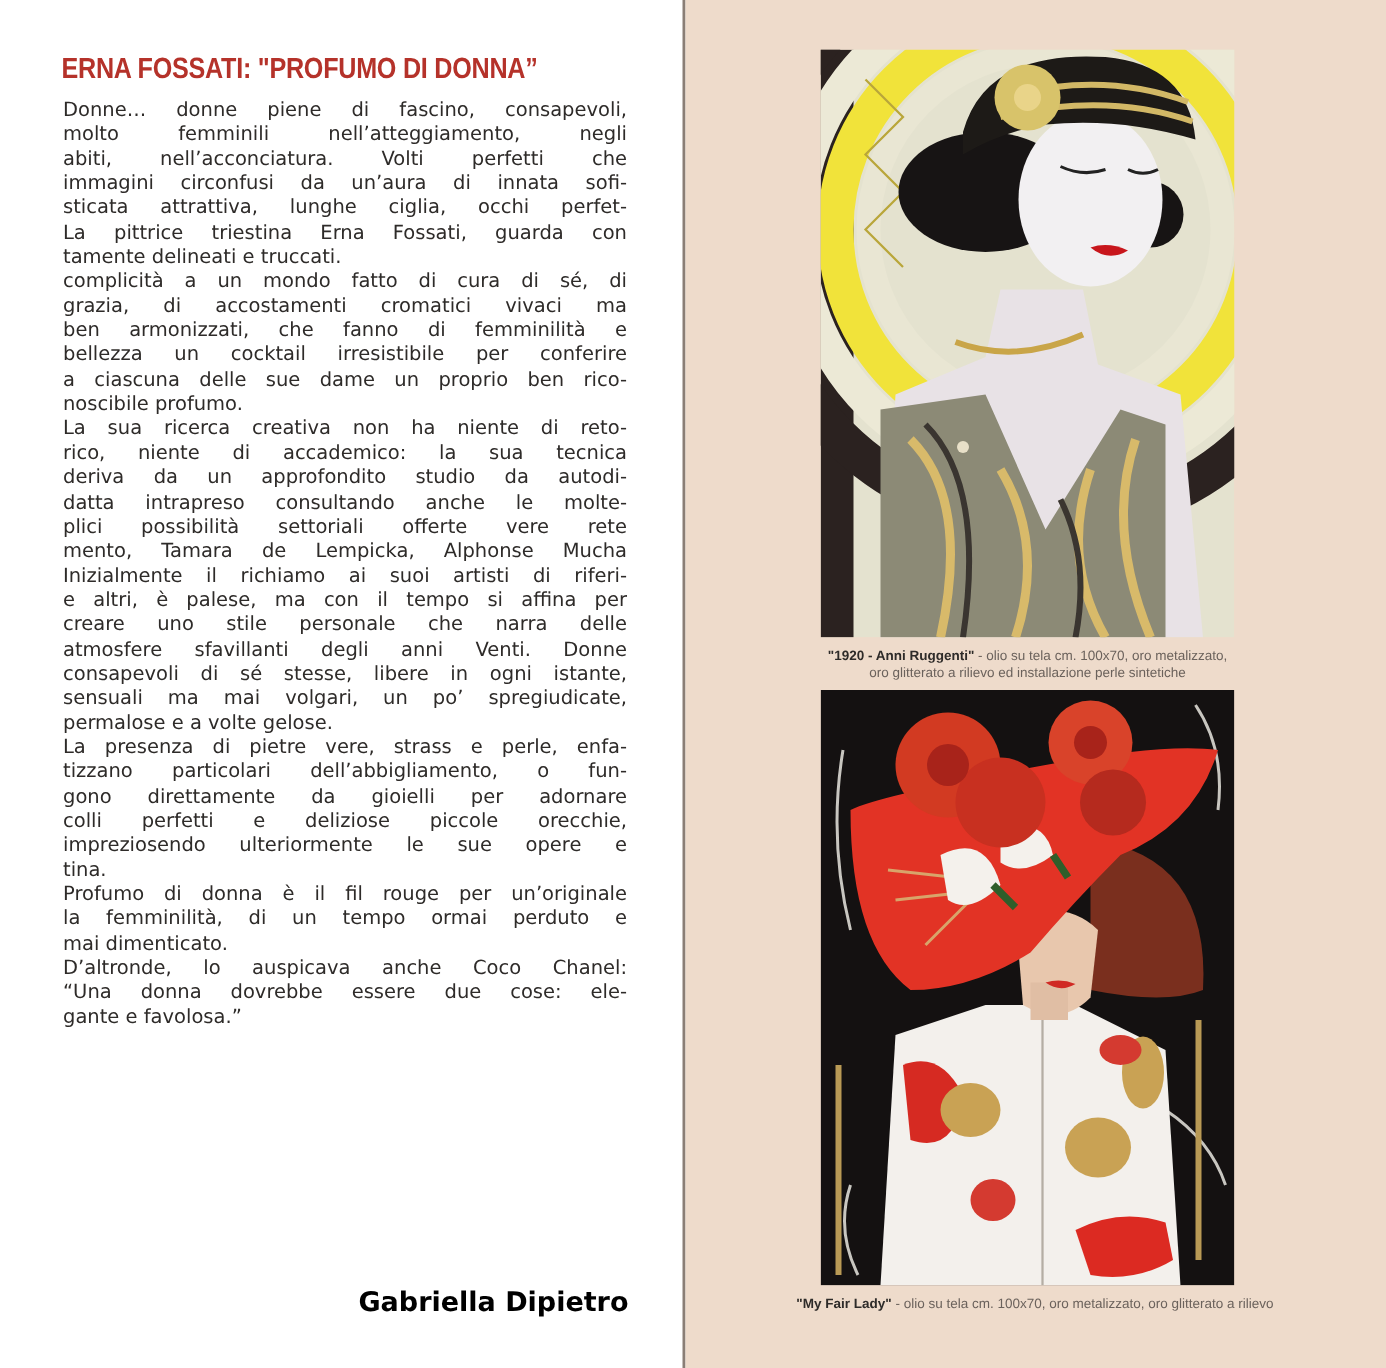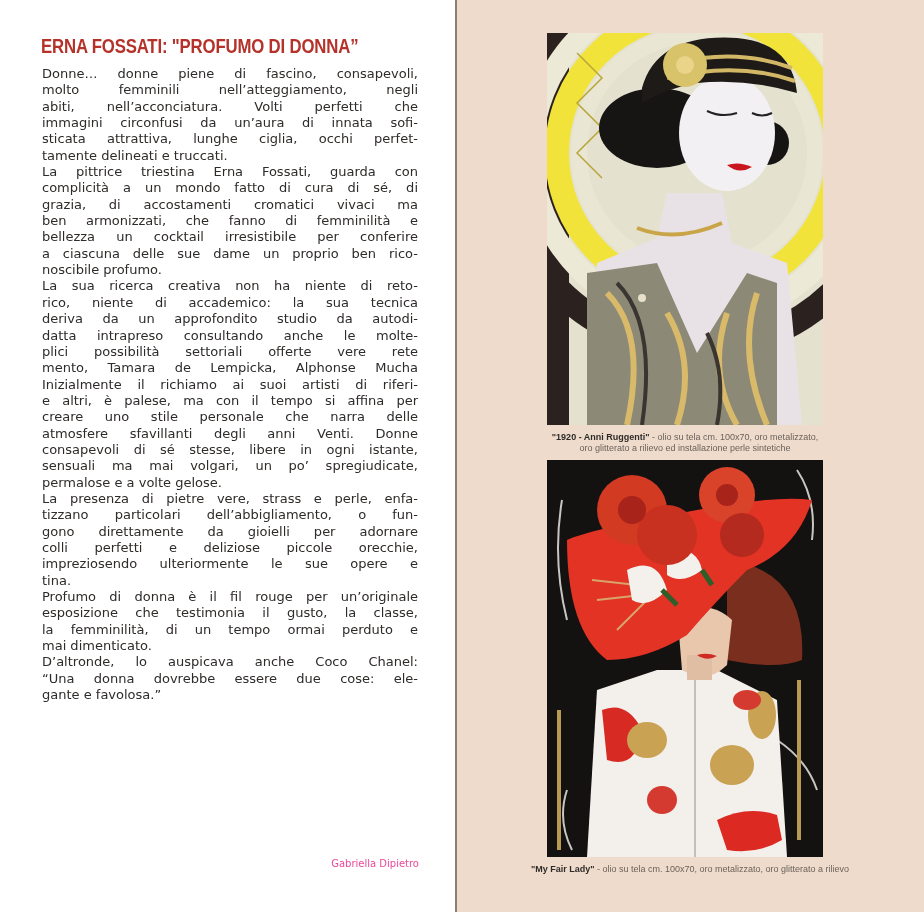--- a/index.html
+++ b/index.html
@@ -32,21 +32,21 @@
     color: #2e2b29; font-size: 13px; line-height: 16.35px;
   }
   .line {
     display: block; white-space: nowrap; height: 16.35px;
     text-align: justify; text-align-last: justify;
     overflow: visible;
   }
   .line.last { text-align-last: left; }
   .signature {
     position: absolute; right: 37px; top: 858px;
-    font-weight: normal; font-size: 10px; color: #ec4899;
+    font-weight: bold; font-size: 18px; color: #000000;
   }
   .painting {
     position: absolute; overflow: hidden;
   }
   .painting svg { display: block; width: 100%; height: 100%; }
   .p1 { left: 547px; top: 33px; width: 276px; height: 392px; }
   .p2 { left: 547px; top: 460px; width: 276px; height: 397px; }
   .caption {
     position: absolute; font-family: "Liberation Sans", sans-serif;
     font-size: 9px; line-height: 11px; color: #6b625c; text-align: center;
@@ -59,22 +59,22 @@
 <body>
 
 <div class="left-page">
   <div class="title">ERNA FOSSATI: "PROFUMO DI DONNA”</div>
   <div class="body-text" id="body-text">
       <span class="line">Donne… donne piene di fascino, consapevoli,</span>
       <span class="line">molto femminili nell’atteggiamento, negli</span>
       <span class="line">abiti, nell’acconciatura. Volti perfetti che</span>
       <span class="line">immagini circonfusi da un’aura di innata sofi-</span>
       <span class="line">sticata attrattiva, lunghe ciglia, occhi perfet-</span>
+      <span class="line">La pittrice triestina Erna Fossati, guarda con</span>
       <span class="line last">tamente delineati e truccati.</span>
-      <span class="line">La pittrice triestina Erna Fossati, guarda con</span>
       <span class="line">complicità a un mondo fatto di cura di sé, di</span>
       <span class="line">grazia, di accostamenti cromatici vivaci ma</span>
       <span class="line">ben armonizzati, che fanno di femminilità e</span>
       <span class="line">bellezza un cocktail irresistibile per conferire</span>
       <span class="line">a ciascuna delle sue dame un proprio ben rico-</span>
       <span class="line last">noscibile profumo.</span>
       <span class="line">La sua ricerca creativa non ha niente di reto-</span>
       <span class="line">rico, niente di accademico: la sua tecnica</span>
       <span class="line">deriva da un approfondito studio da autodi-</span>
       <span class="line">datta intrapreso consultando anche le molte-</span>
@@ -87,21 +87,20 @@
       <span class="line">consapevoli di sé stesse, libere in ogni istante,</span>
       <span class="line">sensuali ma mai volgari, un po’ spregiudicate,</span>
       <span class="line last">permalose e a volte gelose.</span>
       <span class="line">La presenza di pietre vere, strass e perle, enfa-</span>
       <span class="line">tizzano particolari dell’abbigliamento, o fun-</span>
       <span class="line">gono direttamente da gioielli per adornare</span>
       <span class="line">colli perfetti e deliziose piccole orecchie,</span>
       <span class="line">impreziosendo ulteriormente le sue opere e</span>
       <span class="line last">tina.</span>
       <span class="line">Profumo di donna è il fil rouge per un’originale</span>
-      <span class="line">esposizione che testimonia il gusto, la classe,</span>
       <span class="line">la femminilità, di un tempo ormai perduto e</span>
       <span class="line last">mai dimenticato.</span>
       <span class="line">D’altronde, lo auspicava anche Coco Chanel:</span>
       <span class="line">“Una donna dovrebbe essere due cose: ele-</span>
       <span class="line last">gante e favolosa.”</span>
     </div>
   <div class="signature">Gabriella Dipietro</div>
 </div>
 
 <div class="divider"></div>

